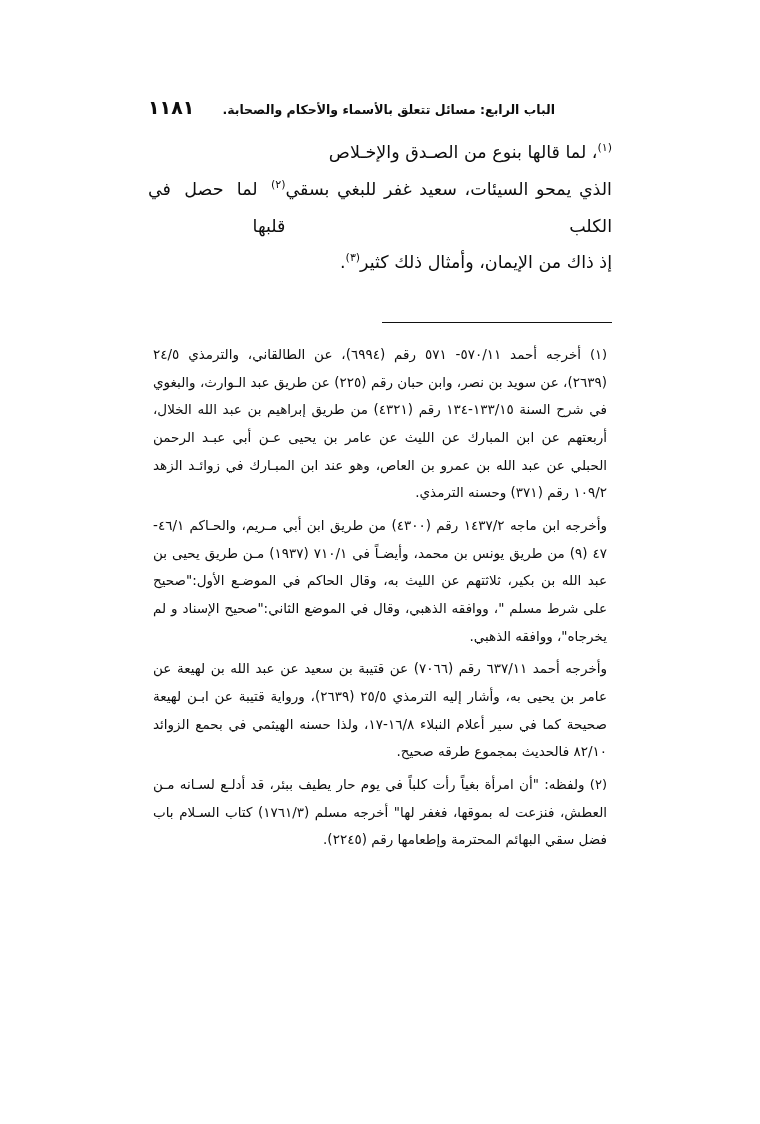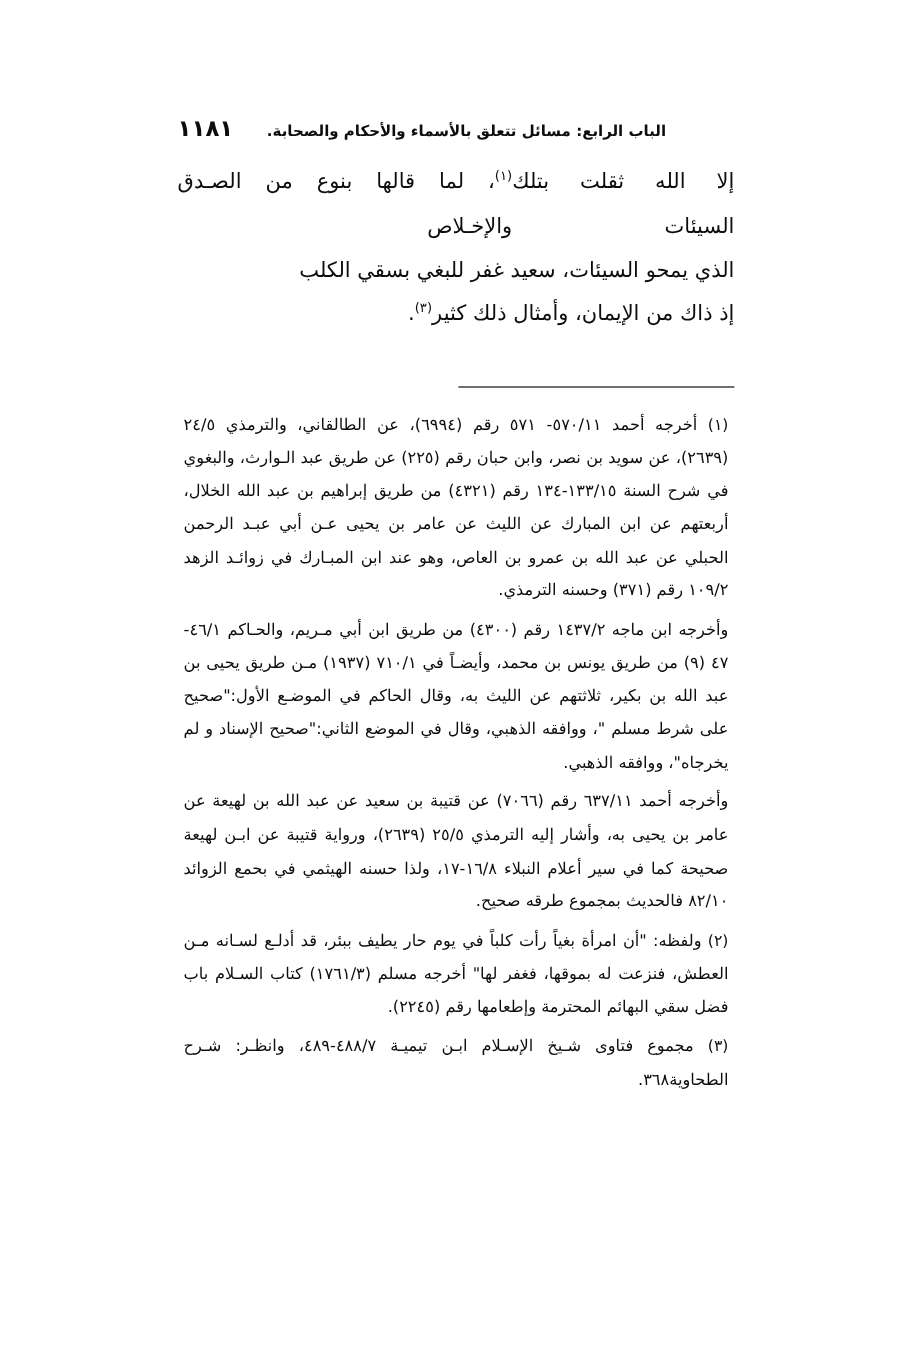--- a/index.html
+++ b/index.html
@@ -109,25 +109,25 @@
 <div class="page">
 
   <div class="header">
     <span class="page-number">١١٨١</span>
     <span class="header-title">الباب الرابع: مسائل تتعلق بالأسماء والأحكام والصحابة.</span>
   </div>
 
   <div class="body-text">
     <p>
       <span class="body-line line-justify">
-        <span>إلا الله ثقلت بتلك السيئات</span>
         <span><sup class="fn">(١)</sup><span>، لما قالها بنوع من الصـدق والإخـلاص</span></span>
       </span>
       <span class="body-line line-justify">
         <span>الذي يمحو السيئات، سعيد غفر للبغي بسقي الكلب</span>
+        <span><sup class="fn">(٢)</sup><span> لما حصل في قلبها</span></span>
       </span>
       <span class="body-line line-end">
         <span>إذ ذاك من الإيمان، وأمثال ذلك كثير</span><sup class="fn">(٣)</sup><span>.</span>
       </span>
     </p>
   </div>
 
   <div class="fn-rule"></div>
 
   <div class="footnotes">
@@ -145,22 +145,16 @@
       </p>
     </div>
 
     <div class="footnote">
       <p>
         <span class="fn-marker">(٢)</span>
         <span>ولفظه: "أن امرأة بغياً رأت كلباً في يوم حار يطيف ببئر، قد أدلـع لسـانه مـن العطش، فنزعت له  بموقها، فغفر لها" أخرجه مسلم (١٧٦١/٣) كتاب السـلام باب فضل سقي البهائم المحترمة وإطعامها رقم (٢٢٤٥).</span>
       </p>
     </div>
 
-    <div class="footnote">
-      <p>
-        <span class="fn-marker">(٣)</span>
-        <span>مجموع فتاوى شـيخ الإسـلام ابـن تيميـة ٤٨٨/٧-٤٨٩، وانظـر: شـرح الطحاوية٣٦٨.</span>
-      </p>
-    </div>
 
   </div>
 
 </div>
 
 </body></html>

